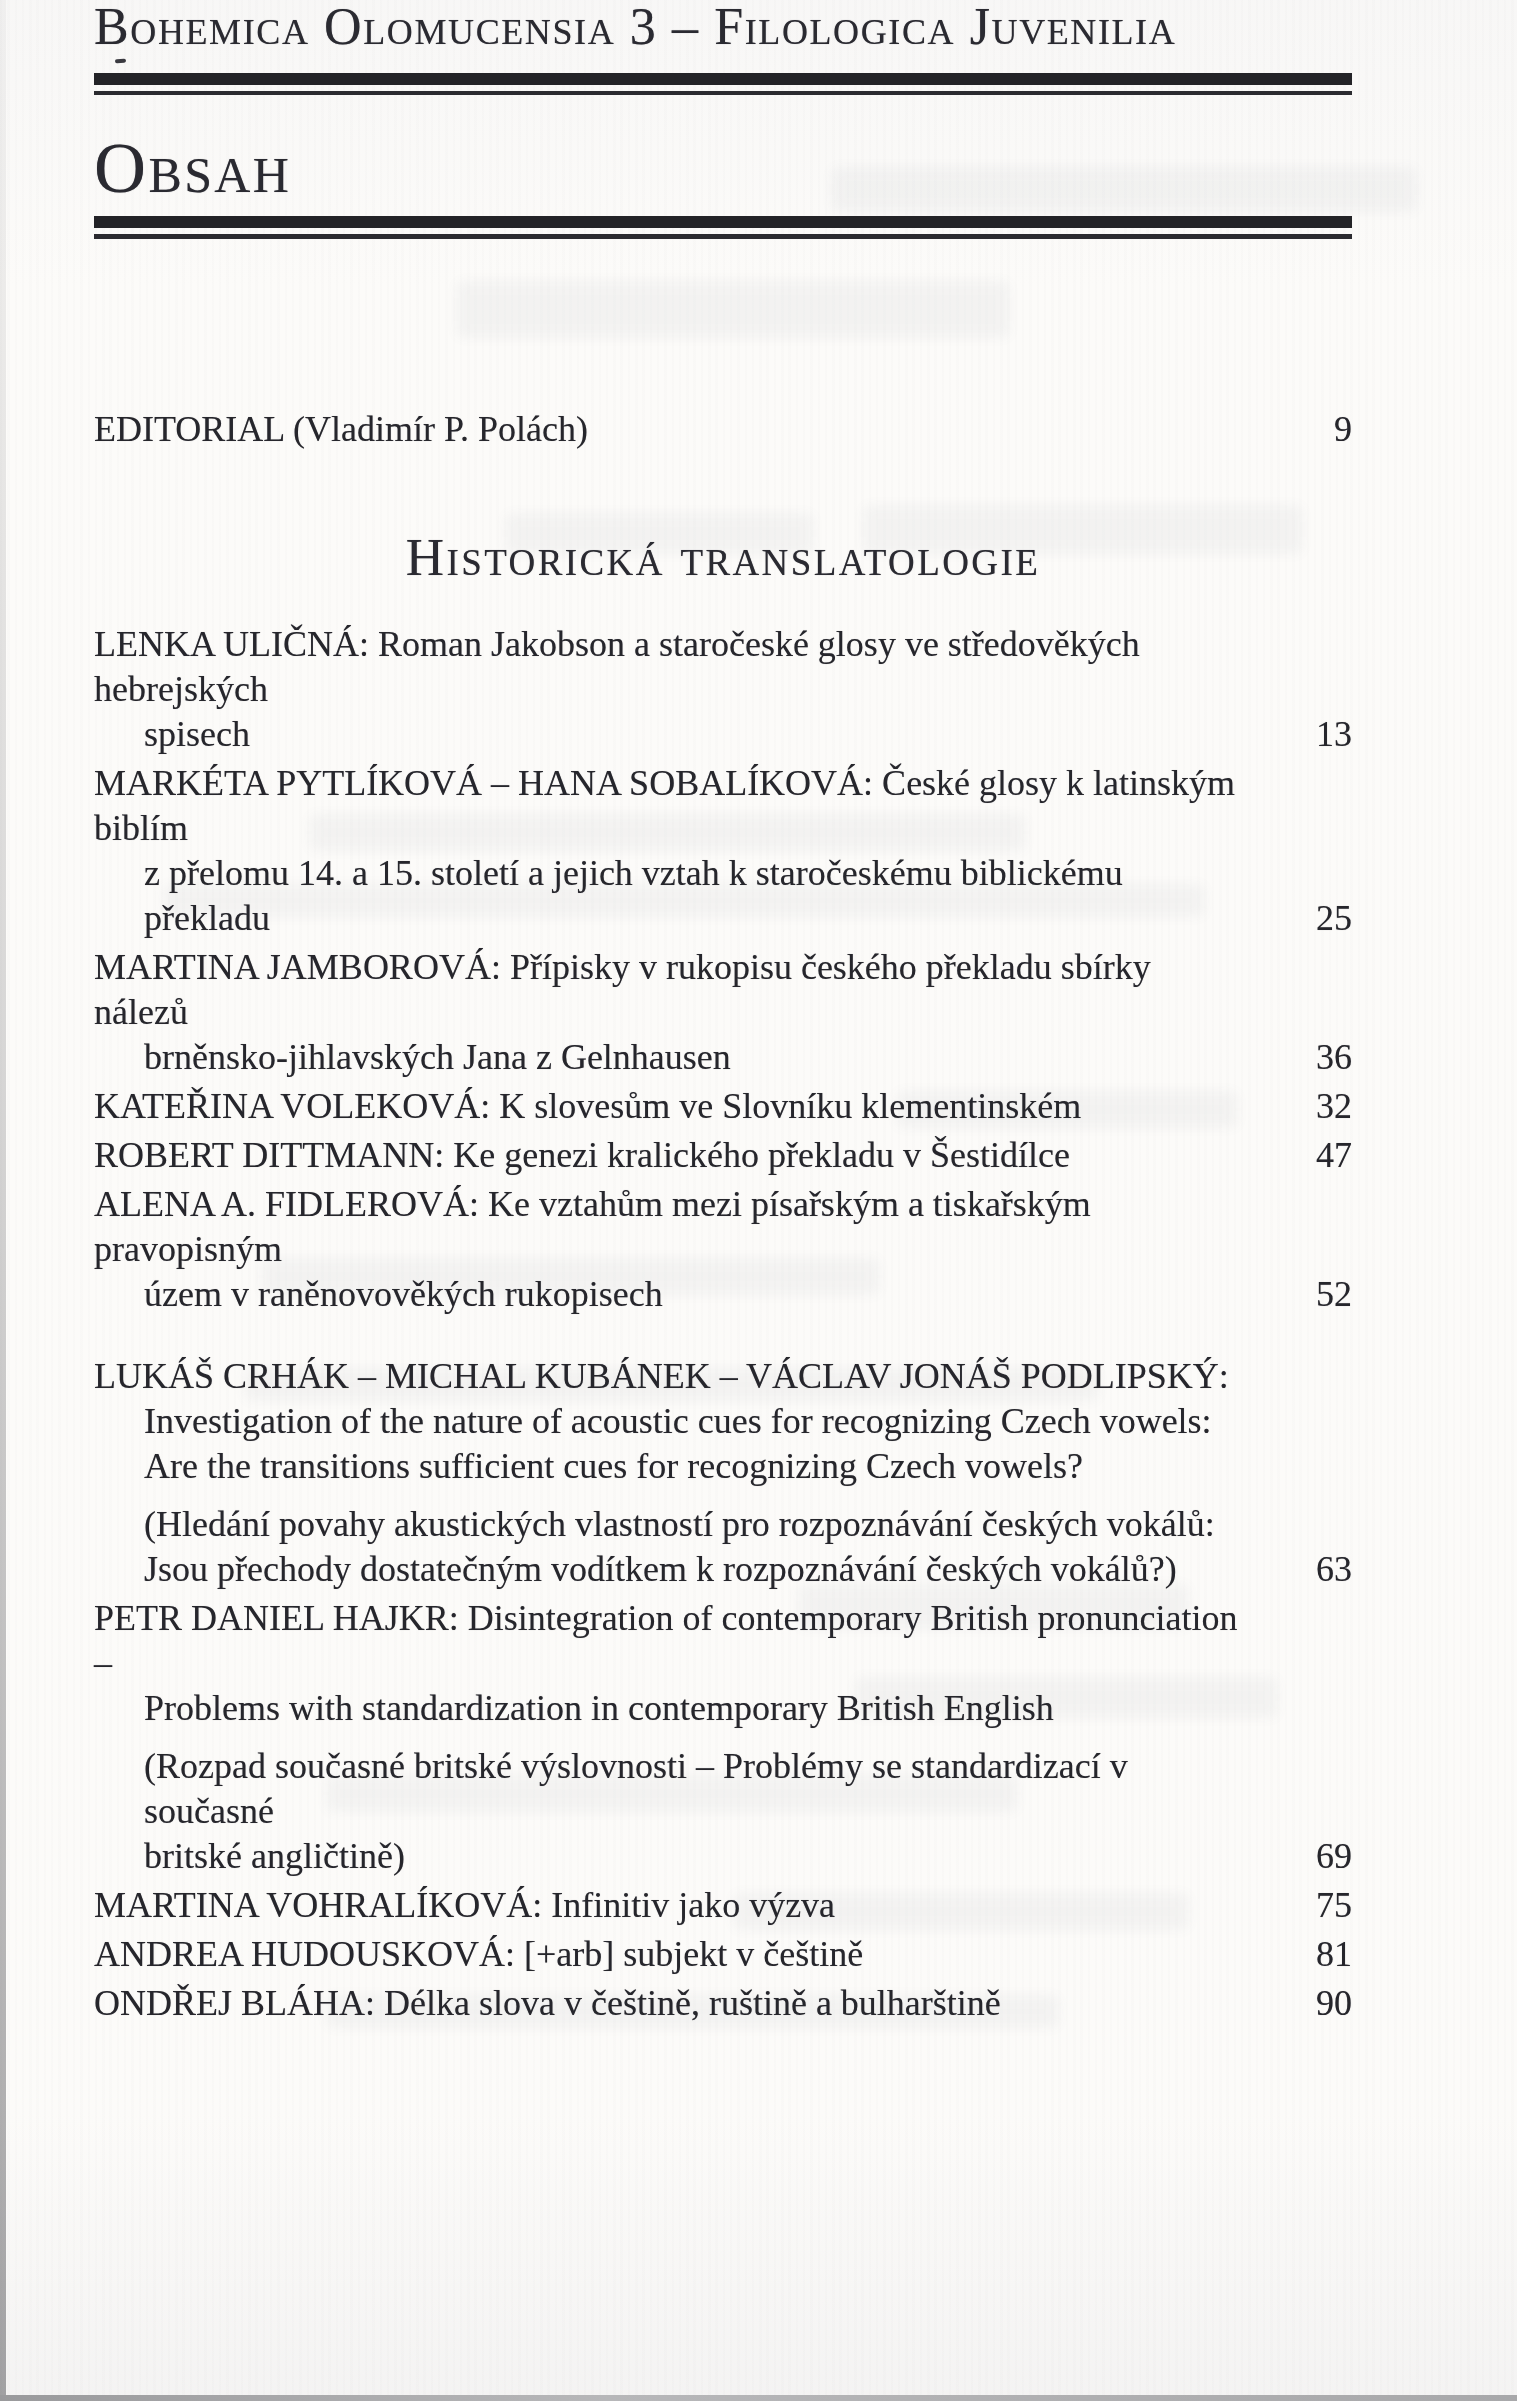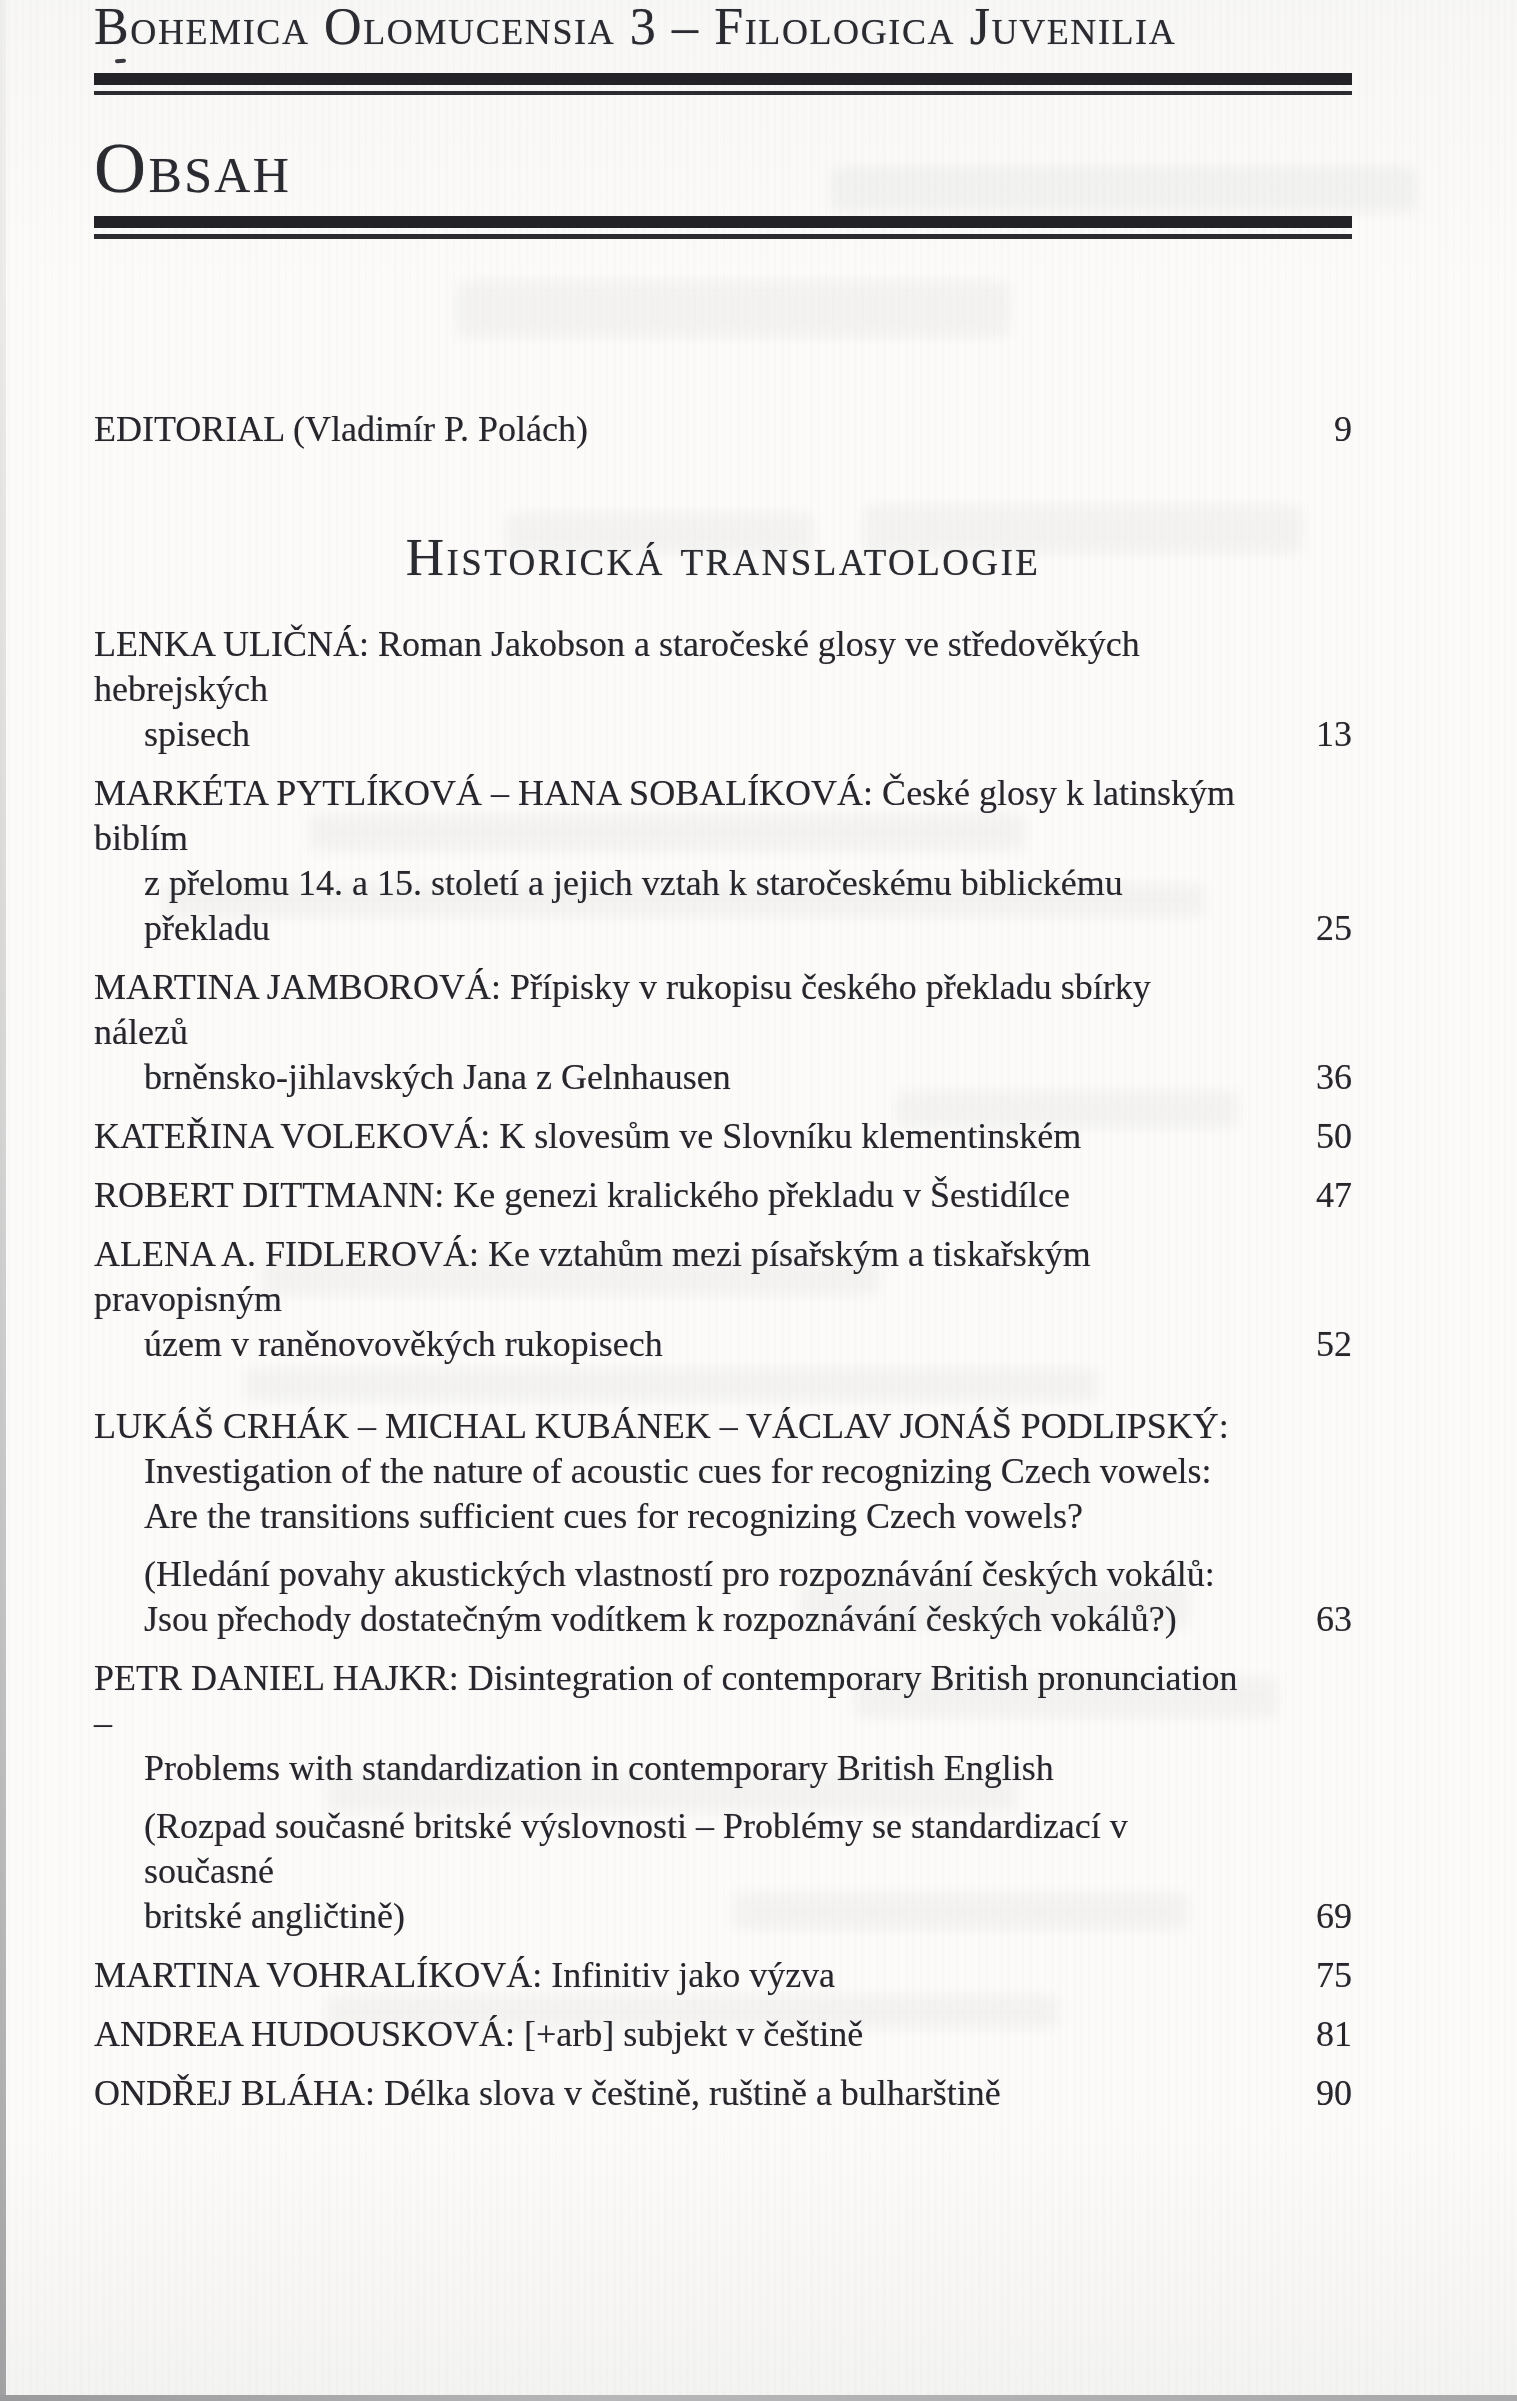--- a/index.html
+++ b/index.html
@@ -51,21 +51,21 @@
     margin-top:37px;
     font-variant:small-caps;
     font-size:72px; line-height:1.0;
     letter-spacing:2.4px;
     color:#2a2a31;
     text-shadow:0 0 0.8px rgba(42,42,49,0.55);
   }
   .double-rule.under-title { margin-top:11.4px; }
   .entry {
     position:relative;
-    margin-top:14px;
+    margin-top:4px;
     padding-right:106px;
     text-shadow:0 0 0.8px rgba(42,42,49,0.4);
   }
   .entry-line { font-size:36px; line-height:45px; }
   .entry-line.indent { padding-left:50px; }
   .entry-line.gap { margin-top:13px; }
   .page-num {
     position:absolute; right:0; bottom:0;
     font-size:36px; line-height:45px;
   }
@@ -137,21 +137,21 @@
           <div class="entry-line indent">z přelomu 14. a 15. století a jejich vztah k staročeskému biblickému překladu</div>
           <span class="page-num">25</span>
         </div>
         <div class="entry">
           <div class="entry-line">MARTINA JAMBOROVÁ: Přípisky v rukopisu českého překladu sbírky nálezů</div>
           <div class="entry-line indent">brněnsko-jihlavských Jana z Gelnhausen</div>
           <span class="page-num">36</span>
         </div>
         <div class="entry">
           <div class="entry-line">KATEŘINA VOLEKOVÁ: K slovesům ve Slovníku klementinském</div>
-          <span class="page-num">50</span>
+          <span class="page-num">32</span>
         </div>
         <div class="entry">
           <div class="entry-line">ROBERT DITTMANN: Ke genezi kralického překladu v Šestidílce</div>
           <span class="page-num">47</span>
         </div>
         <div class="entry">
           <div class="entry-line">ALENA A. FIDLEROVÁ: Ke vztahům mezi písařským a tiskařským pravopisným</div>
           <div class="entry-line indent">územ v raněnovověkých rukopisech</div>
           <span class="page-num">52</span>
         </div>

